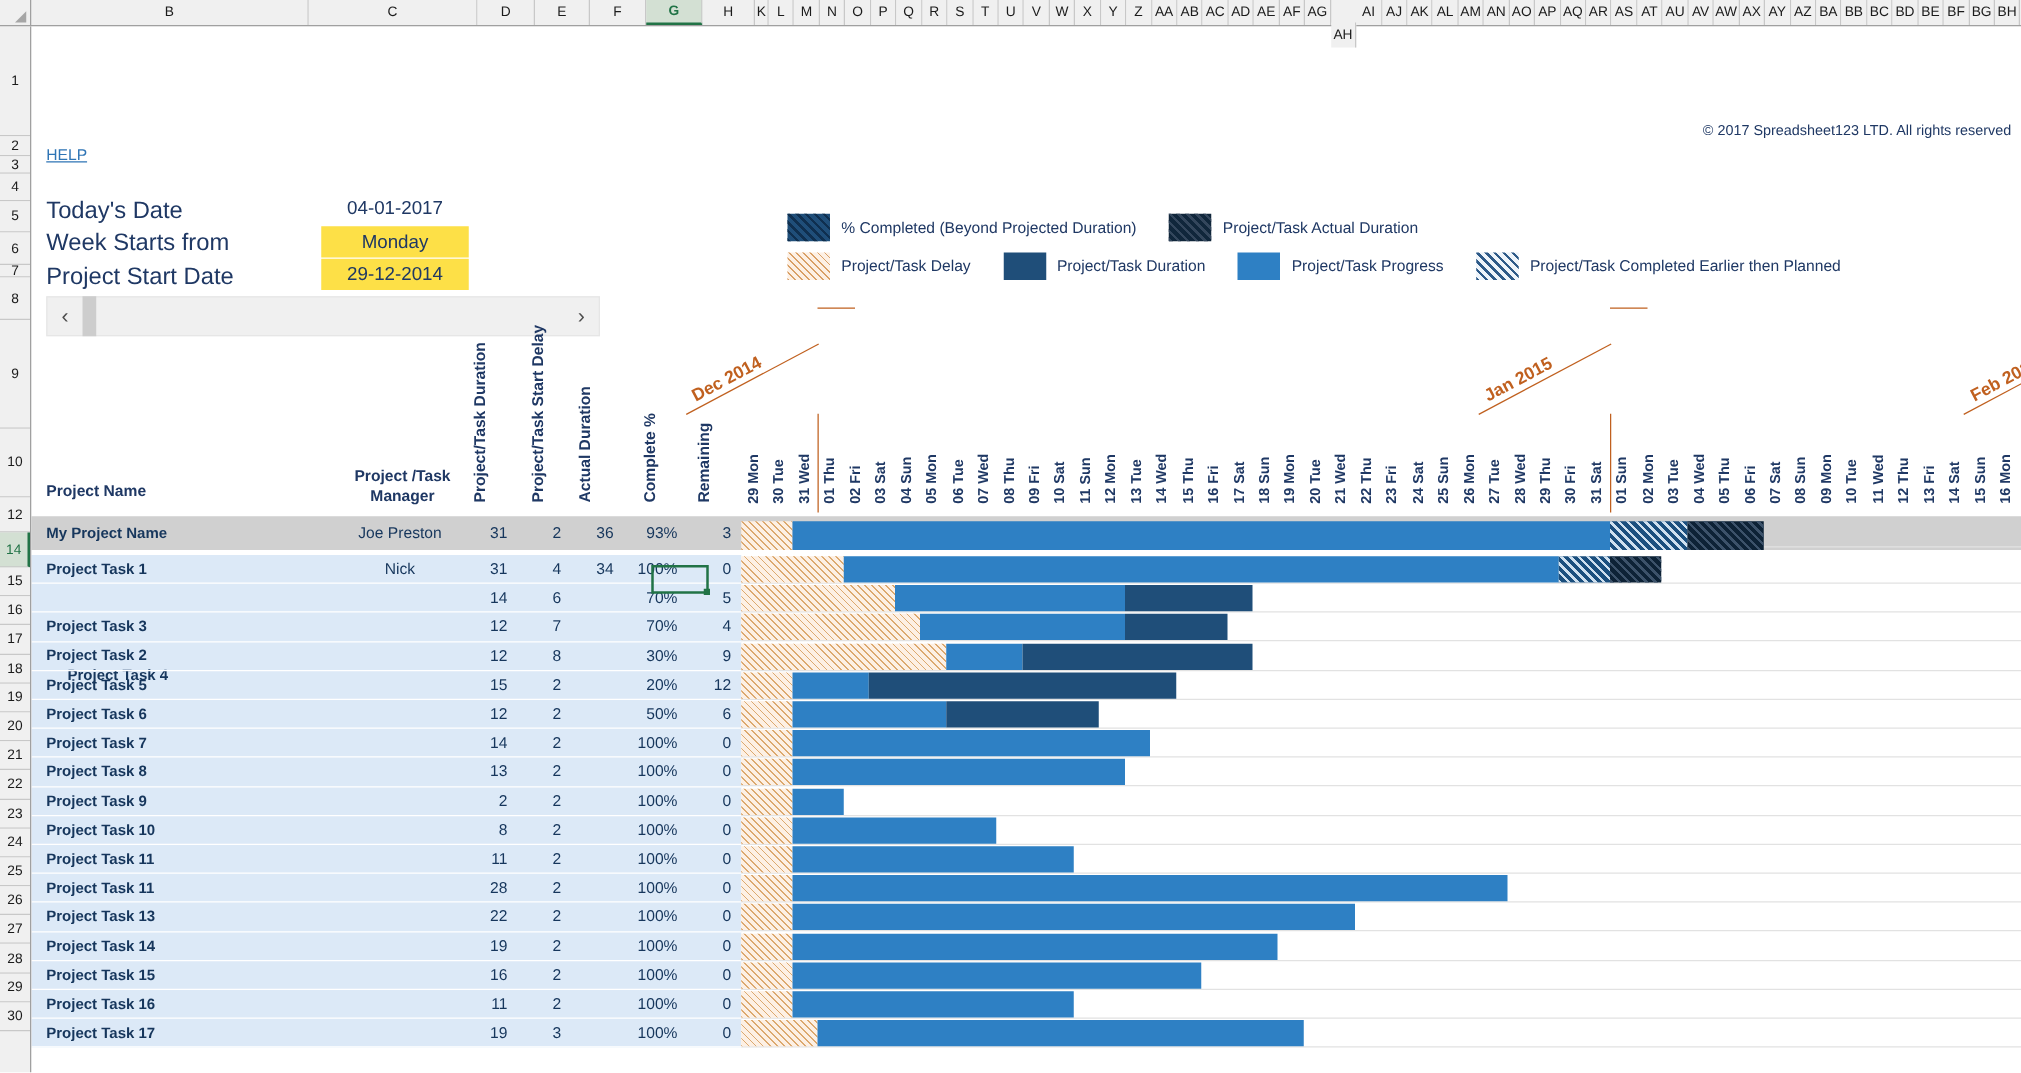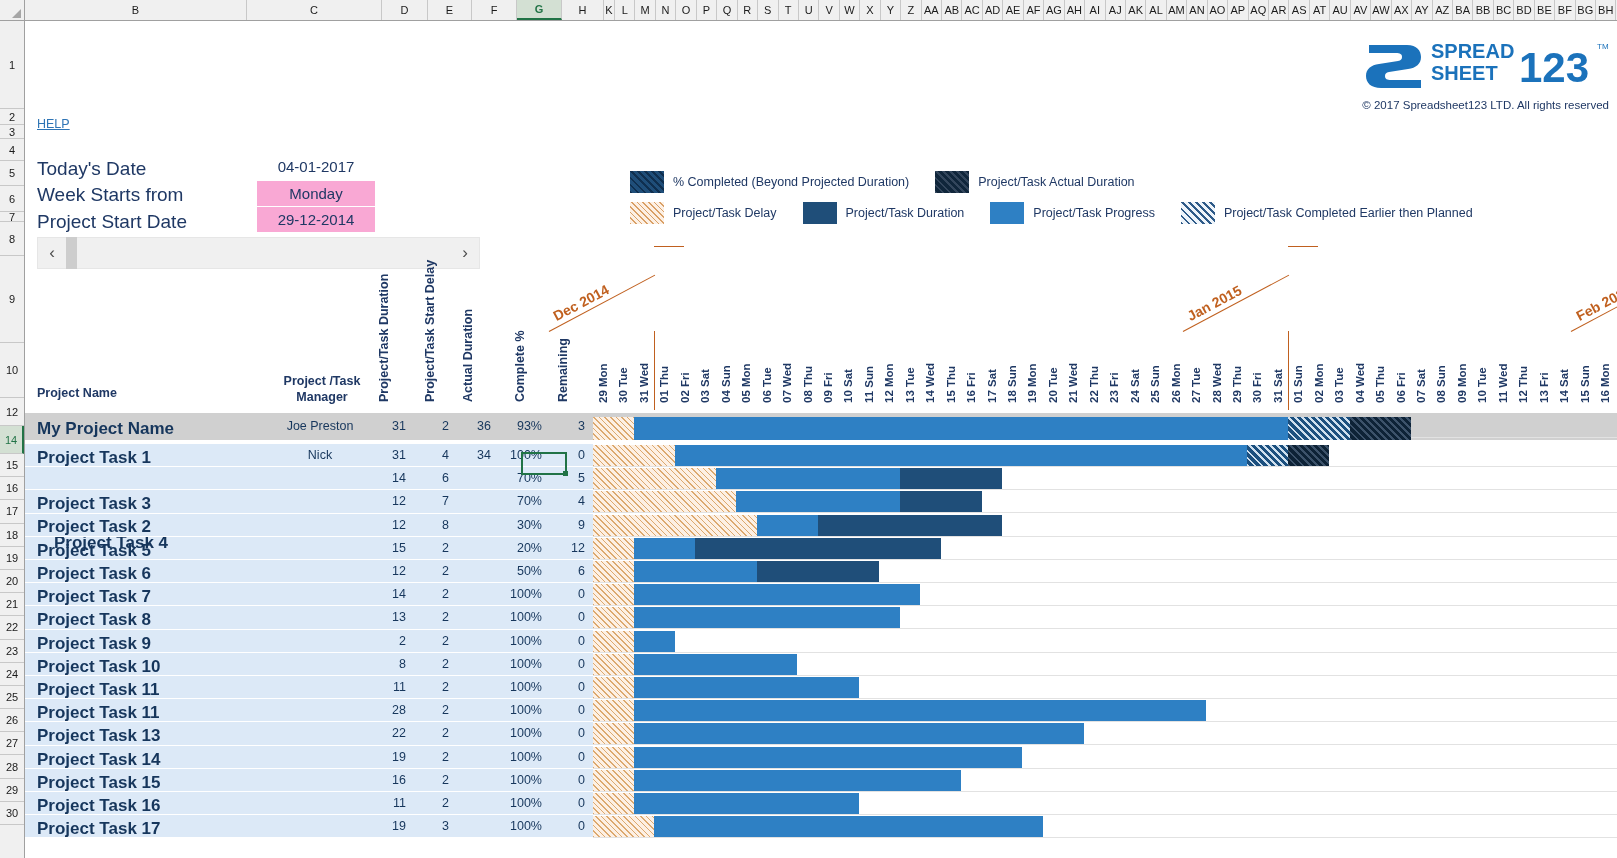--- a/index.html
+++ b/index.html
@@ -77,21 +77,21 @@
     font-family: "Liberation Sans", sans-serif;
   }
   .help-link {
     position: absolute; left: 12px; top: 96px;
     font-size: 12.5px; color: #2e74b5;
     text-decoration: underline; cursor: pointer;
   }
 
   .info-label { position: absolute; font-size: 19px; color: #1f3864; }
   .info-value { position: absolute; font-size: 15px; color: #1f3864; text-align:center; }
-  .info-value.boxed { background: #f9a8d4; }
+  .info-value.boxed { background: #fde047; }
 
   
   .navbar {
     position: absolute; left: 12px; top: 216px;
     width: 443px; height: 32px;
     background: #f0f0f0; border: 1px solid #e6e6e6;
     display:flex; align-items:center;
   }
   .navbar .arrow {
     width: 28px; text-align:center; font-size: 17px; color:#4d4d4d;
@@ -143,21 +143,21 @@
   }
   .vert-head {
     writing-mode: vertical-rl; transform: rotate(180deg);
     white-space: nowrap; text-align:left;
     font-size:12.5px; font-weight:bold; color:#1f3864;
     position:absolute;
   }
   .row-band-blue { background:#dce9f7; }
   .row-band-grey { background:#d0d0d0; }
 
-  .c-name  { position:absolute; left:12px; font-size:17px; font-weight:bold; color:#16365c; }
+  .c-name  { position:absolute; left:12px; font-size:12px; font-weight:bold; color:#16365c; }
   .c-mgr   { position:absolute; left:240px; width:110px; text-align:center; font-size:12.5px; color:#16365c; }
   .c-num   { position:absolute; width:34px; text-align:right; font-size:12.5px; color:#16365c; }
 
   
   .gantt { position:absolute; left:568px; top:0; width:1024px; height:837px; }
   .datelbl {
     position:absolute;
     writing-mode: vertical-rl; transform: rotate(180deg);
     font-size:11.5px; font-weight:bold; color:#1f3864;
     white-space:nowrap;
@@ -218,21 +218,21 @@
         <div class="colhdr" style="width: 20.45px; flex: 0 0 20.45px;">X</div>
         <div class="colhdr" style="width: 20.45px; flex: 0 0 20.45px;">Y</div>
         <div class="colhdr" style="width: 20.45px; flex: 0 0 20.45px;">Z</div>
         <div class="colhdr" style="width: 20.45px; flex: 0 0 20.45px;">AA</div>
         <div class="colhdr" style="width: 20.45px; flex: 0 0 20.45px;">AB</div>
         <div class="colhdr" style="width: 20.45px; flex: 0 0 20.45px;">AC</div>
         <div class="colhdr" style="width: 20.45px; flex: 0 0 20.45px;">AD</div>
         <div class="colhdr" style="width: 20.45px; flex: 0 0 20.45px;">AE</div>
         <div class="colhdr" style="width: 20.45px; flex: 0 0 20.45px;">AF</div>
         <div class="colhdr" style="width: 20.45px; flex: 0 0 20.45px;">AG</div>
-        <div class="colhdr" style="width: 20.45px; flex: 0 0 20.45px;">AH</div>
+        <div class="colhdr" style="width: 20.45px; flex: 0 0 20.45px; margin-top: 18px;">AH</div>
         <div class="colhdr" style="width: 20.45px; flex: 0 0 20.45px;">AI</div>
         <div class="colhdr" style="width: 20.45px; flex: 0 0 20.45px;">AJ</div>
         <div class="colhdr" style="width: 20.45px; flex: 0 0 20.45px;">AK</div>
         <div class="colhdr" style="width: 20.45px; flex: 0 0 20.45px;">AL</div>
         <div class="colhdr" style="width: 20.45px; flex: 0 0 20.45px;">AM</div>
         <div class="colhdr" style="width: 20.45px; flex: 0 0 20.45px;">AN</div>
         <div class="colhdr" style="width: 20.45px; flex: 0 0 20.45px;">AO</div>
         <div class="colhdr" style="width: 20.45px; flex: 0 0 20.45px;">AP</div>
         <div class="colhdr" style="width: 20.45px; flex: 0 0 20.45px;">AQ</div>
         <div class="colhdr" style="width: 20.45px; flex: 0 0 20.45px;">AR</div>
@@ -308,29 +308,20 @@
     <div class="info-value boxed" style="left:232px;top:186px;width:118px;height:25px;line-height:25px;">29-12-2014</div>
 
     <div class="navbar">
       <div class="arrow left">‹</div>
       <div class="track">
         <div class="thumb"></div>
       </div>
       <div class="arrow right">›</div>
     </div>
 
-    <div class="logo">
-      <svg viewBox="0 0 250 56" width="250" height="56">
-        <path d="M8 10 L46 10 C56 10 60 16 60 22 C60 29 55 33 47 34 L28 37 C25 37.5 24 39 24 41 C24 44 26 45 30 45 L60 45 L60 53 L20 53 C10 53 5 48 5 41 C5 34 10 30 18 29 L37 26 C40 25.5 41 24 41 22 C41 19 39 18 35 18 L8 18 Z" fill="#1b72bb"></path>
-        <text x="70" y="23" font-family="Liberation Sans, sans-serif" font-size="20" font-weight="bold" fill="#1b72bb" letter-spacing="0">SPREAD</text>
-        <text x="70" y="45" font-family="Liberation Sans, sans-serif" font-size="20" font-weight="bold" fill="#1b72bb" letter-spacing="0">SHEET</text>
-        <text x="158" y="47" font-family="Liberation Sans, sans-serif" font-size="42" font-weight="bold" fill="#1b72bb">123</text>
-        <text x="236" y="14" font-family="Liberation Sans, sans-serif" font-size="8" fill="#1b72bb">TM</text>
-      </svg>
-    </div>
     <div class="copyright">© 2017 Spreadsheet123 LTD. All rights reserved</div>
 
     <div class="legend">
       <div class="legend-row" id="legend-row-2" style="margin-top:19px;">
           <div class="legend-item">
             <div class="swatch sw-beyond"></div>
             <div class="legend-text">% Completed (Beyond Projected Duration)</div>
           </div>
           <div class="legend-item">
             <div class="swatch sw-actual"></div>

